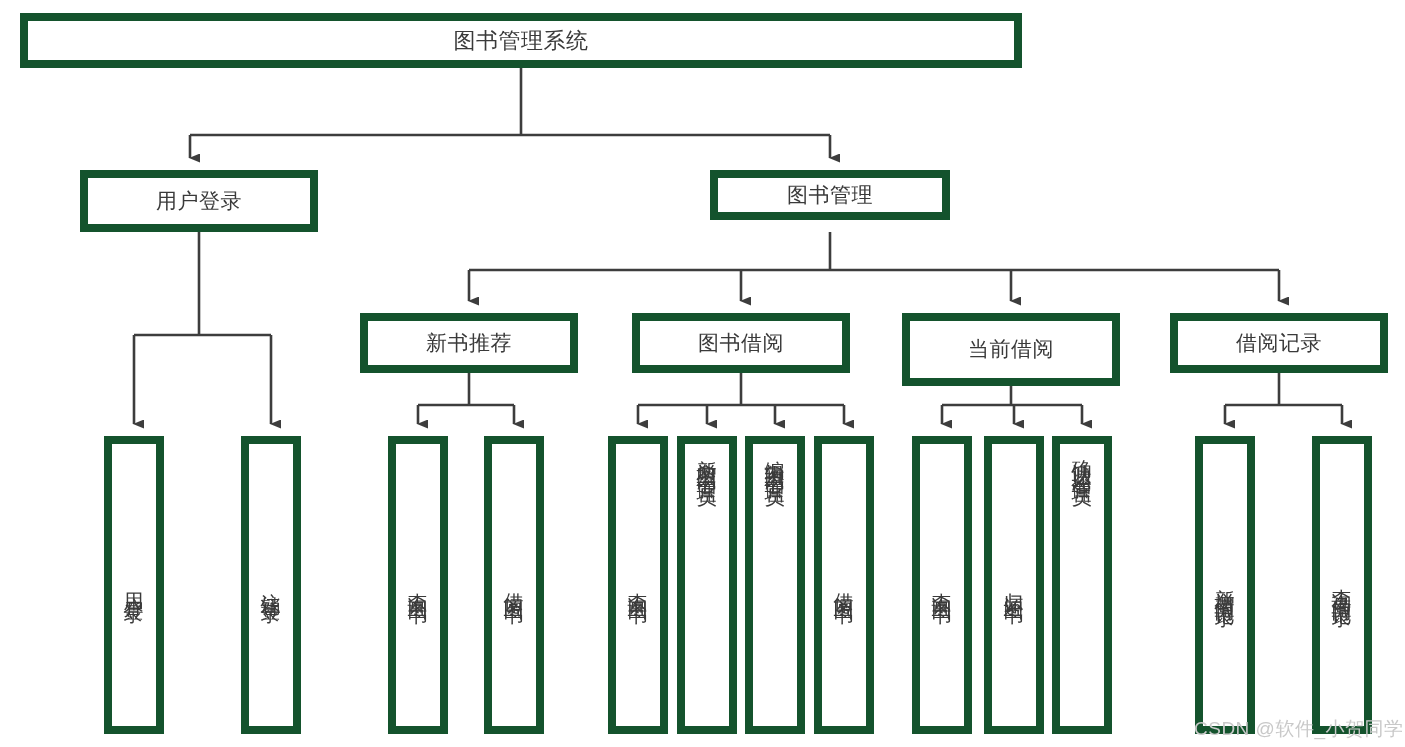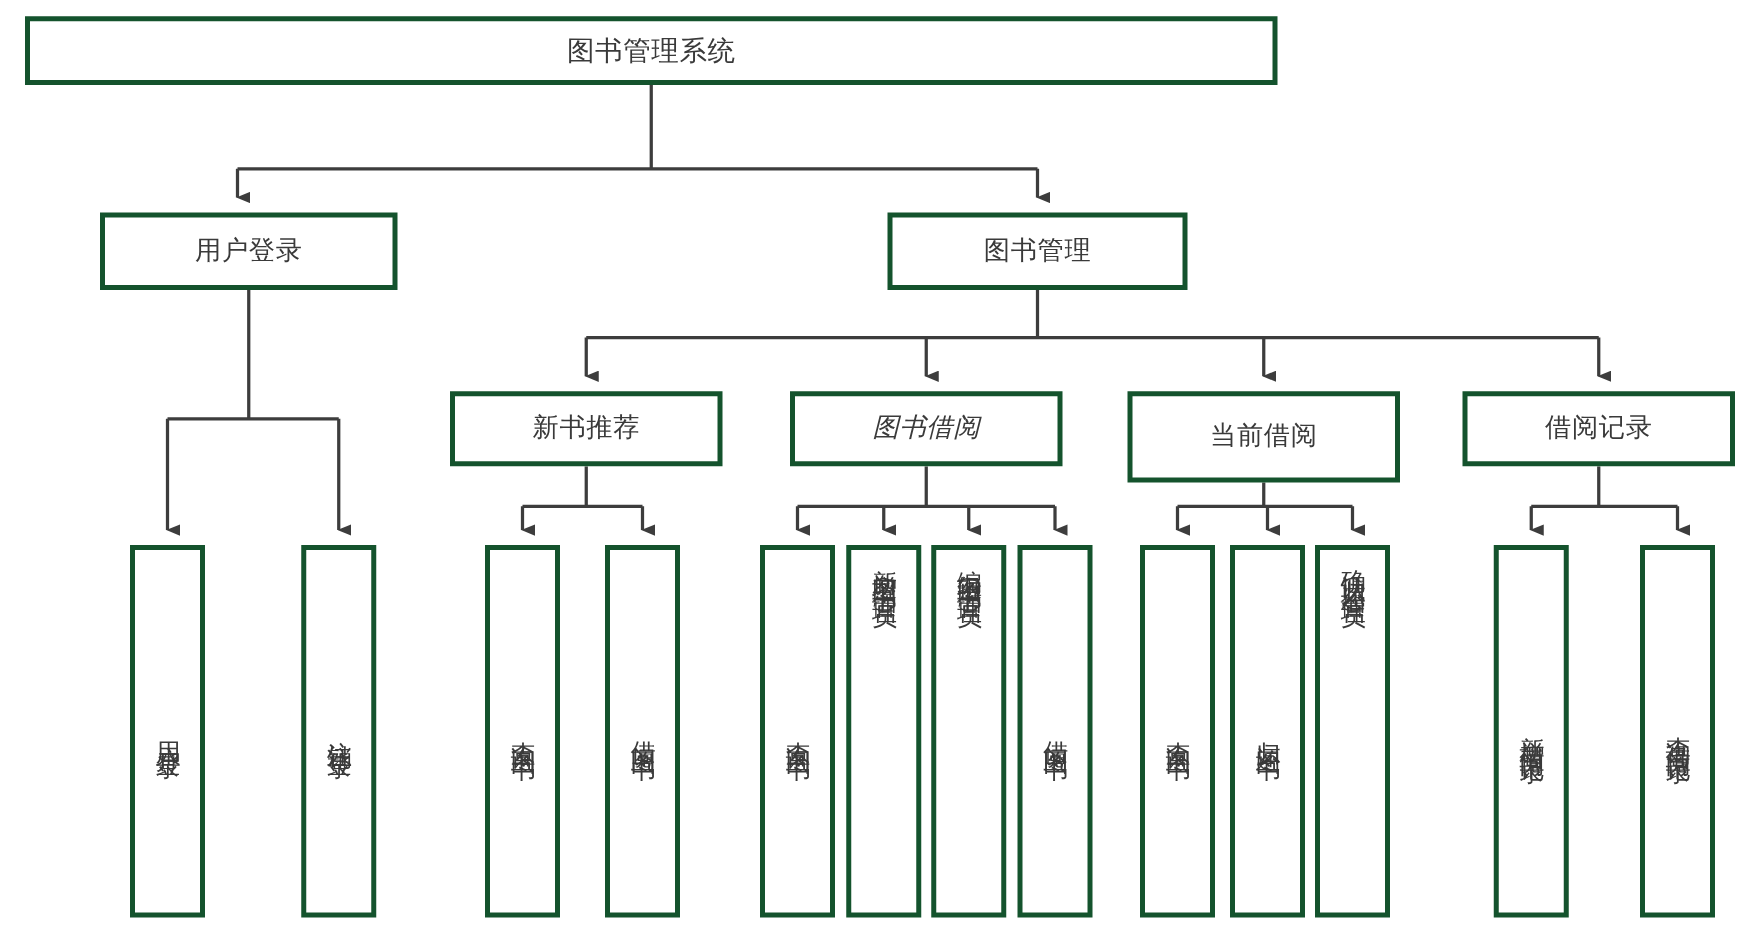--- a/index.html
+++ b/index.html
@@ -22,21 +22,21 @@
     left: 0;
     top: 0;
     width: 1405px;
     height: 747px;
     pointer-events: none;
   }
   .node {
     position: absolute;
     box-sizing: border-box;
     background: #ffffff;
-    border: 4px solid #14532d;
+    border: 8px solid #14532d;
     display: flex;
     align-items: center;
     justify-content: center;
     color: #3a3a3a;
     z-index: 2;
   }
   .node .lbl {
     display: block;
     white-space: nowrap;
     line-height: 1.18;
@@ -123,27 +123,27 @@
       </g>
   </svg>
 
   <div id="node-layer">
       <div class="node h root" style="left: 20px; top: 13px; width: 1002px; height: 55px;">
         <span class="lbl">图书管理系统</span>
       </div>
       <div class="node h" style="left: 80px; top: 170px; width: 238px; height: 62px;">
         <span class="lbl">用户登录</span>
       </div>
-      <div class="node h" style="left: 710px; top: 170px; width: 240px; height: 62px;">
+      <div class="node h" style="left: 710px; top: 170px; width: 240px; height: 50px;">
         <span class="lbl">图书管理</span>
       </div>
-      <div class="node h" style="left: 360px; top: 313px; width: 218px; height: 60px;">
+      <div class="node h" style="left: 360px; top: 313px; width: 218px; height: 60px; font-family: Liberation Serif, serif;">
         <span class="lbl">新书推荐</span>
       </div>
-      <div class="node h" style="left: 632px; top: 313px; width: 218px; height: 60px; font-style: italic;">
+      <div class="node h" style="left: 632px; top: 313px; width: 218px; height: 60px;">
         <span class="lbl">图书借阅</span>
       </div>
       <div class="node h" style="left: 902px; top: 313px; width: 218px; height: 73px;">
         <span class="lbl">当前借阅</span>
       </div>
       <div class="node h" style="left: 1170px; top: 313px; width: 218px; height: 60px; text-align: center;">
         <span class="lbl">借阅记录</span>
       </div>
       <div class="node v center" style="left: 104px; top: 436px; width: 60px; height: 298px;">
         <span class="lbl">用户登录</span>
@@ -179,14 +179,15 @@
         <span class="lbl">确认归还（管理员）</span>
       </div>
       <div class="node v center" style="left: 1195px; top: 436px; width: 60px; height: 298px;">
         <span class="lbl">新增借阅记录</span>
       </div>
       <div class="node v center" style="left: 1312px; top: 436px; width: 60px; height: 298px;">
         <span class="lbl">查询借阅记录</span>
       </div>
     </div>
 
+  <div class="watermark" style="left: 1194px; top: 716px;">CSDN @软件_小贺同学</div>
 
 </div>
 
 </body></html>

